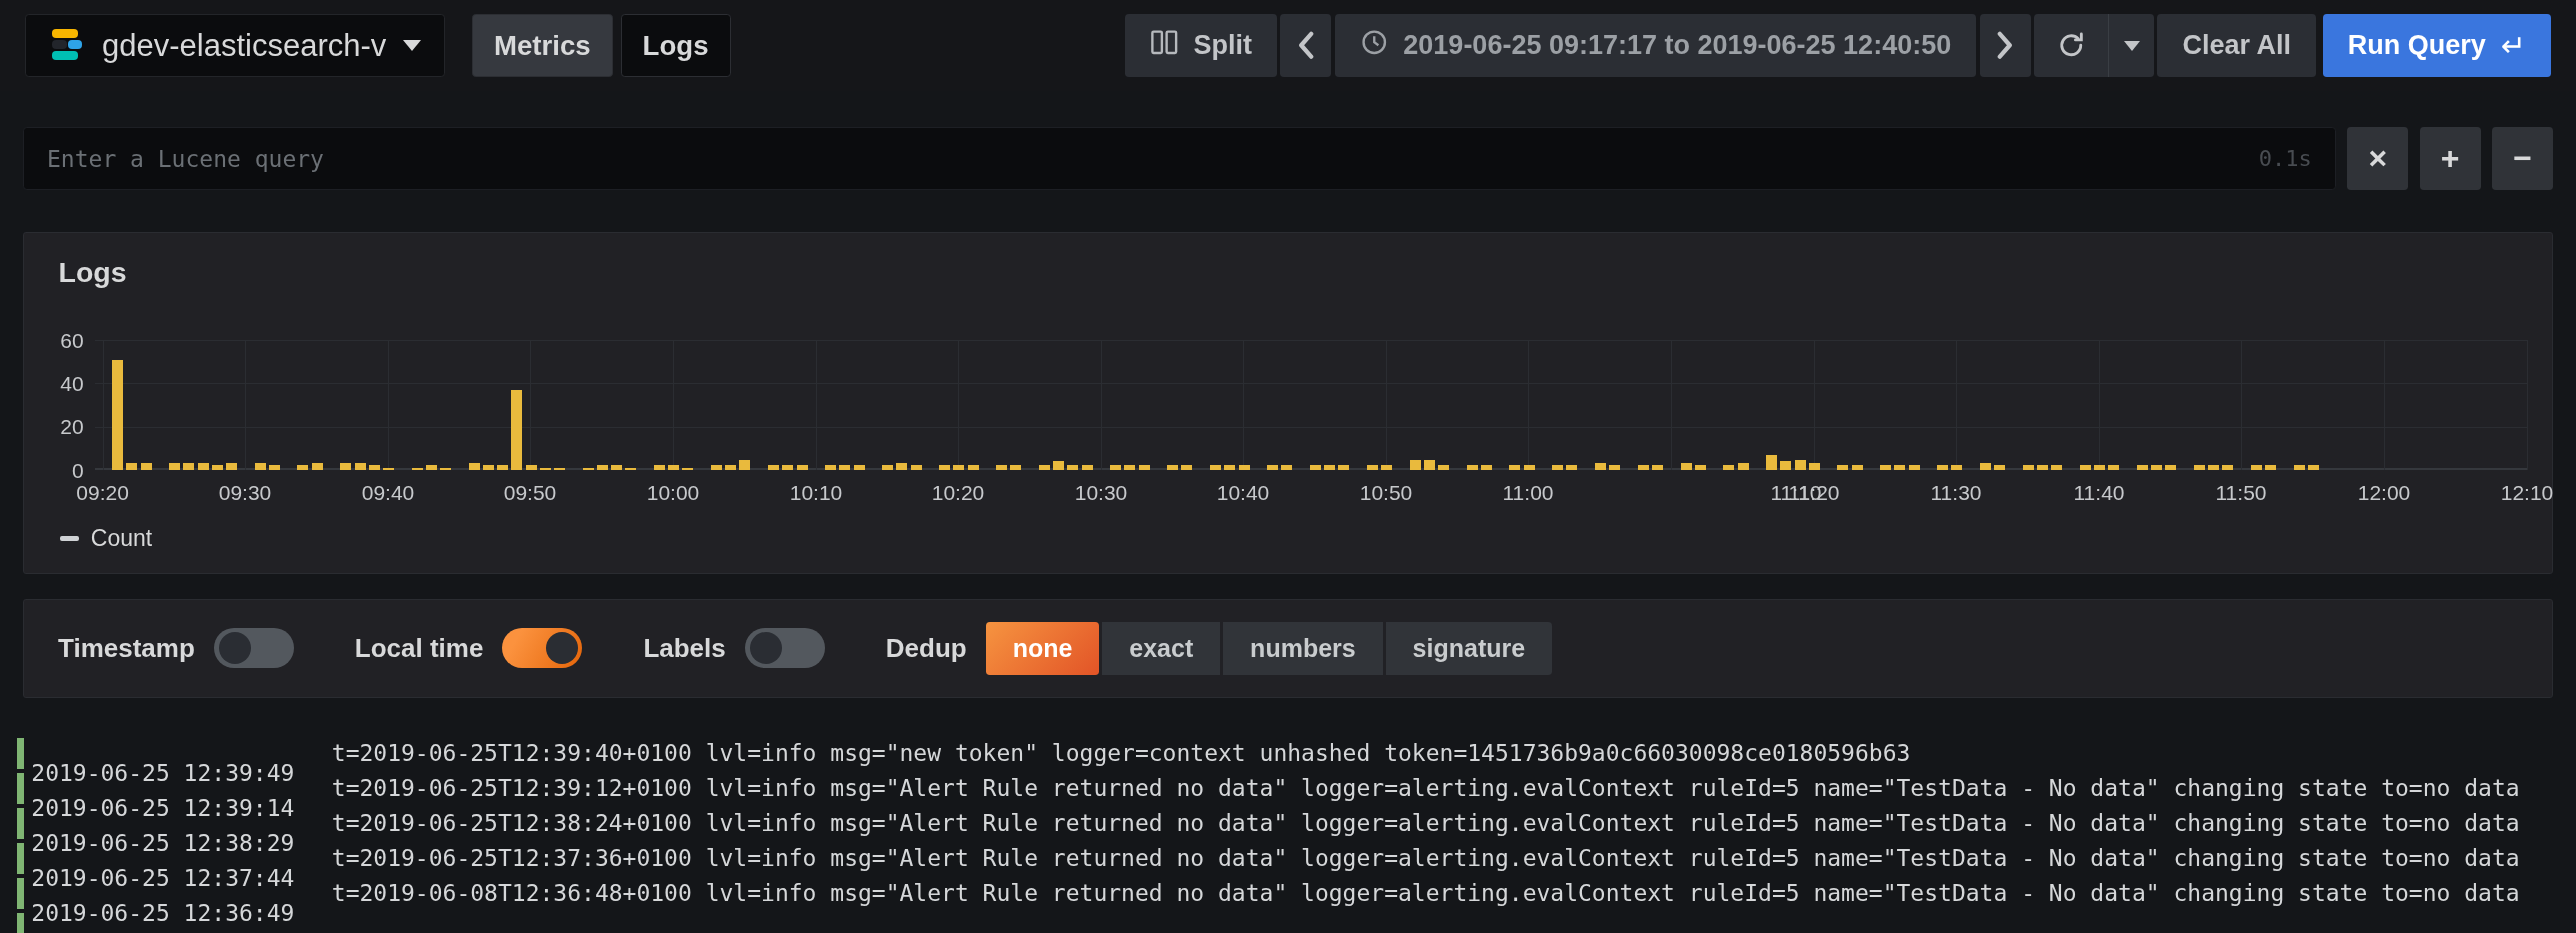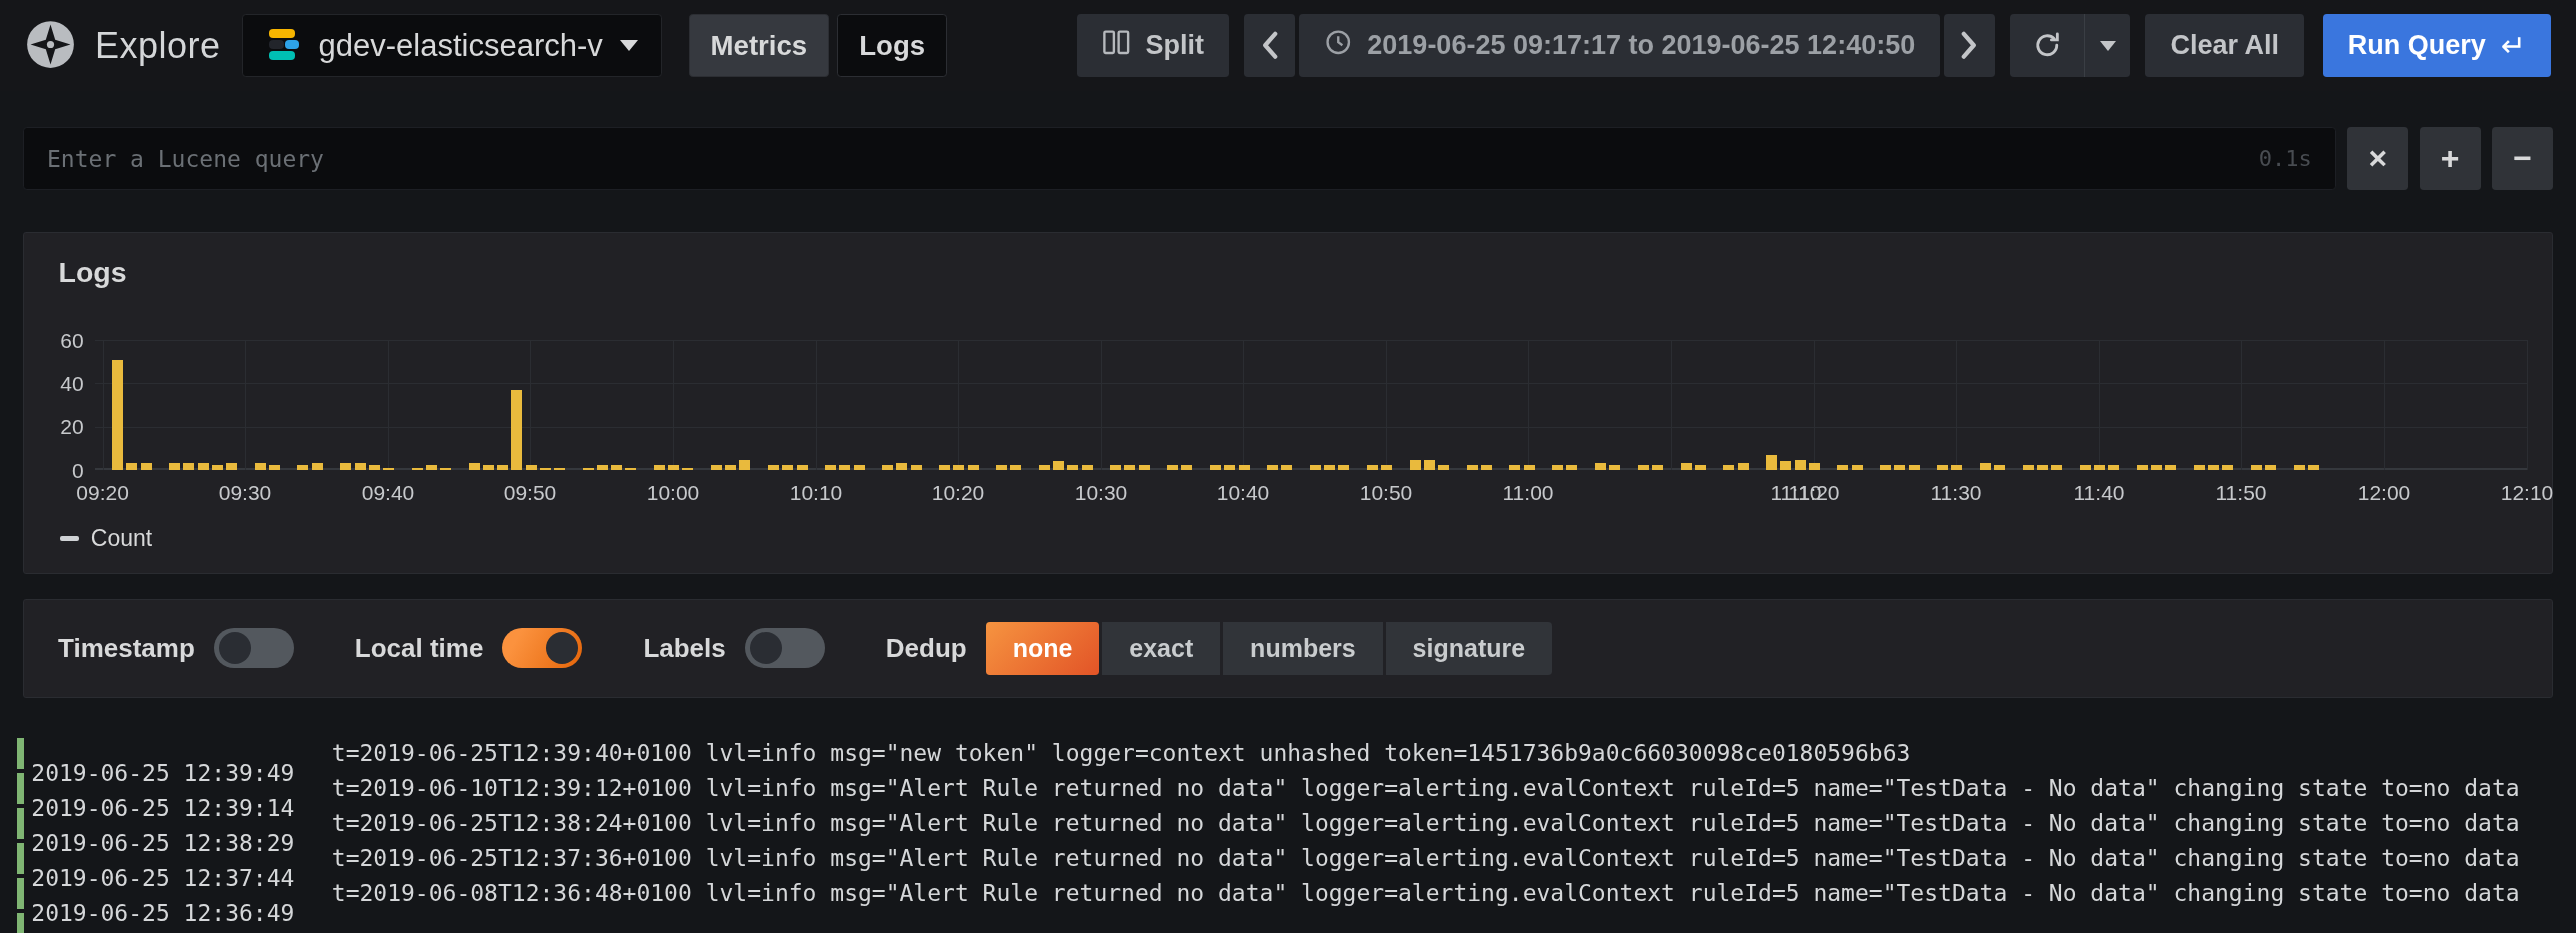--- a/index.html
+++ b/index.html
@@ -15,21 +15,21 @@
   .brand-title { font-size: 36px; font-weight: 400; color: #d4d6d8; letter-spacing: 0.5px; }
   .ds-picker { height: 63px; min-width: 373px; background: #0b0c0e; border: 1px solid #232529; border-radius: 3.8px;
     display: flex; align-items: center; padding: 0 23px; gap: 17px; cursor: pointer; }
   .ds-label { font-size: 31px; font-weight: 500; color: #d8d9da; flex: 1; white-space: nowrap; }
   .caret-down { width: 0; height: 0; border-left: 9.5px solid transparent; border-right: 9.5px solid transparent; border-top: 11.4px solid #d8d9da; }
   .mode-group { display: flex; gap: 8px; margin-left: 5.7px; }
   .mode-btn { height: 63px; padding: 0 21px; display: flex; align-items: center; font-size: 27.6px; font-weight: 700;
     color: #d8d9da; background: #36393f; border-radius: 3.8px; cursor: pointer; border: 1px solid #2c2e33; }
   .mode-btn.active { background: #0b0c0e; }
   .tb-spacer { flex: 1; }
-  .tb-right { display: flex; align-items: center; gap: 15px; }
+  .tb-right { display: flex; align-items: center; gap: 3px; }
   .hbtn { height: 63px; background: #2b2e34; border-radius: 3.8px; color: #c3c5c8; font-size: 27px; font-weight: 700;
     display: flex; align-items: center; gap: 15px; padding: 0 25px; cursor: pointer; white-space: nowrap; }
   .nav-group { display: flex; gap: 3.8px; align-items: center; }
   .chev-btn { width: 51px; padding: 0; justify-content: center; }
   .time-btn { color: #9ca0a5; font-weight: 700; }
   .refresh-group { display: flex; align-items: stretch; }
   .refresh-main { border-radius: 3.8px 0 0 3.8px; padding: 0 23px; }
   .refresh-caret { width: 46px; border-radius: 0 3.8px 3.8px 0; padding: 0; justify-content: center; border-left: 1px solid #3a3e44; }
   .refresh-caret .caret-down { border-top-color: #c3c5c8; border-left-width: 8.6px; border-right-width: 8.6px; border-top-width: 10.5px; }
   .run-btn { background: #3a76de; color: #ffffff; margin-left: 3.8px; }
@@ -81,30 +81,20 @@
   .log-row { height: 35px; display: flex; align-items: center; cursor: pointer;
     font-family: "DejaVu Sans Mono", monospace; font-size: 23px; color: #d5d7d9; }
   .log-bar { width: 6.7px; height: 31px; background: #7fb573; margin-right: 7.6px; flex: none; }
   .log-ts { width: 272px; flex: none; margin-right: 28.5px; white-space: nowrap; margin-top: 40px; }
   .log-line { white-space: nowrap; overflow: hidden; }
 </style>
 </head>
 <body>
 
 <div class="topbar">
-  <div class="brand">
-    <span>
-      <svg width="51" height="51" viewBox="0 0 24 24">
-        <circle cx="12" cy="12" r="11" fill="#b9bcc0"></circle>
-        <path d="M12 2.6 L14.2 9.8 L21.4 12 L14.2 14.2 L12 21.4 L9.8 14.2 L2.6 12 L9.8 9.8 Z" fill="#151619"></path>
-        <circle cx="12" cy="12" r="1.7" fill="#b9bcc0"></circle>
-      </svg>
-    </span>
-    <span class="brand-title">Explore</span>
-  </div>
 
   <div class="ds-picker">
     <span>
       <svg width="36" height="36" viewBox="0 0 36 36">
         <rect x="3" y="3" width="26" height="9" rx="4" fill="#f7b500"></rect>
         <rect x="3" y="14" width="15" height="9" rx="4" fill="#22252b"></rect>
         <rect x="19" y="14" width="14" height="9" rx="4" fill="#2ea3e8"></rect>
         <rect x="3" y="25" width="26" height="9" rx="4" fill="#00bfb3"></rect>
       </svg>
     </span>
@@ -393,21 +383,21 @@
 
 <div class="log-list" id="loglist">
     <div class="log-row">
       <div class="log-bar"></div>
       <div class="log-ts">2019-06-25 12:39:49</div>
       <div class="log-line">t=2019-06-25T12:39:40+0100 lvl=info msg="new token" logger=context unhashed token=1451736b9a0c66030098ce0180596b63</div>
     </div>
     <div class="log-row">
       <div class="log-bar"></div>
       <div class="log-ts">2019-06-25 12:39:14</div>
-      <div class="log-line">t=2019-06-10T12:39:12+0100 lvl=info msg="Alert Rule returned no data" logger=alerting.evalContext ruleId=5 name="TestData - No data" changing state to=no_data</div>
+      <div class="log-line">t=2019-06-25T12:39:12+0100 lvl=info msg="Alert Rule returned no data" logger=alerting.evalContext ruleId=5 name="TestData - No data" changing state to=no_data</div>
     </div>
     <div class="log-row">
       <div class="log-bar"></div>
       <div class="log-ts">2019-06-25 12:38:29</div>
       <div class="log-line">t=2019-06-25T12:38:24+0100 lvl=info msg="Alert Rule returned no data" logger=alerting.evalContext ruleId=5 name="TestData - No data" changing state to=no_data</div>
     </div>
     <div class="log-row">
       <div class="log-bar"></div>
       <div class="log-ts">2019-06-25 12:37:44</div>
       <div class="log-line">t=2019-06-25T12:37:36+0100 lvl=info msg="Alert Rule returned no data" logger=alerting.evalContext ruleId=5 name="TestData - No data" changing state to=no_data</div>

